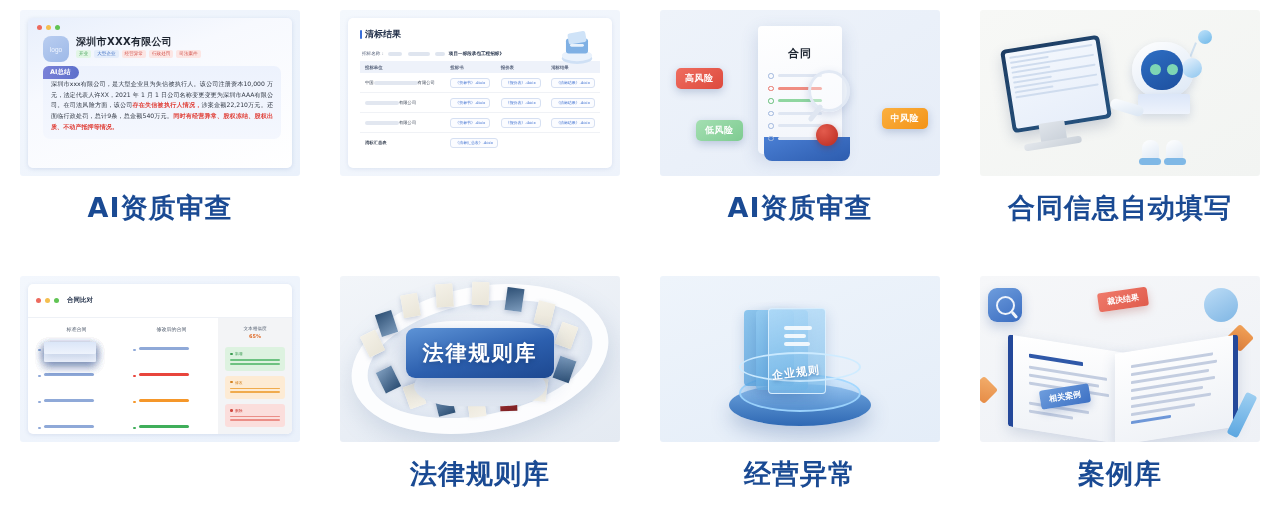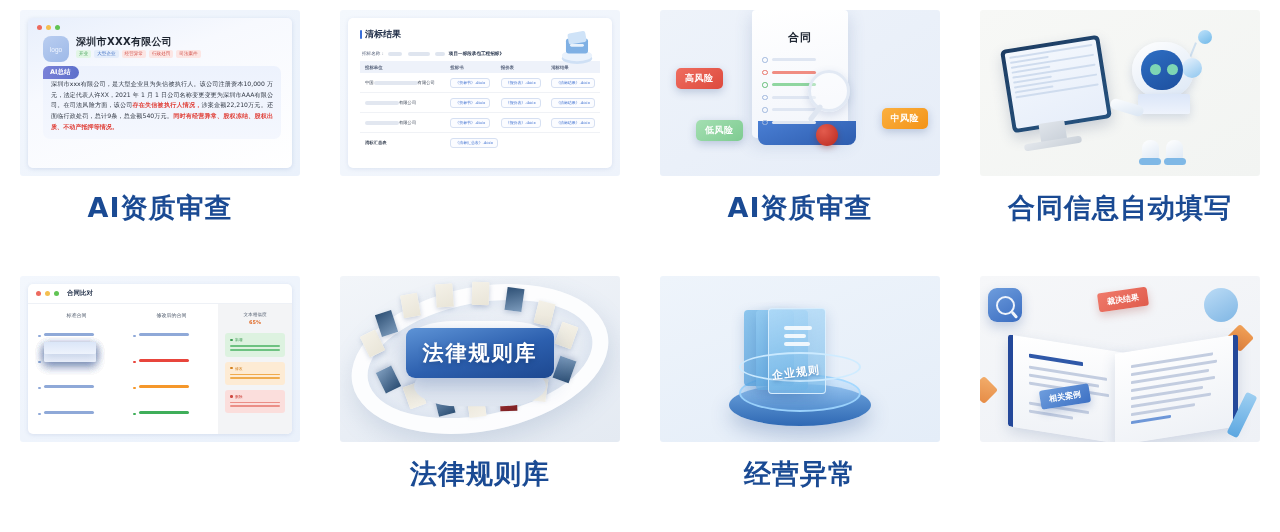--- a/index.html
+++ b/index.html
@@ -105,22 +105,22 @@
     padding:1.5px 4px;color:#3c6fd0;font-size:3.9px;background:#fbfcff;white-space:nowrap;
   }
   .mask{display:inline-block;background:#e2e7f0;border-radius:2px;height:4.5px;vertical-align:middle;}
   .robotdoc{
     position:absolute;right:14px;top:8px;width:42px;height:40px;
   }
 
   
   .c3{background:linear-gradient(150deg,#eef3fa 0%,#e6edf8 100%);position:relative;}
   .sheet{
-    position:absolute;left:50%;top:0;transform:translateX(-50%) ;
-    width:96px;height:128px;background:linear-gradient(170deg,#ffffff,#f2f5fb);
+    position:absolute;left:50%;top:16px;transform:translateX(-50%) ;
+    width:84px;height:128px;background:linear-gradient(170deg,#ffffff,#f2f5fb);
     border-radius:4px 4px 5px 5px;box-shadow:0 6px 18px rgba(60,90,150,.20);
   }
   .sheet:after{
     content:"";position:absolute;left:6px;right:-8px;bottom:-7px;height:24px;
     background:linear-gradient(160deg,#4a7fd4,#2d5cae);border-radius:0 0 8px 8px;z-index:-1;
   }
   .sheetTitle{font-size:11px;font-weight:bold;color:#1f2733;text-align:center;margin-top:20px;
               font-family:"DejaVu Sans",sans-serif;letter-spacing:1px;}
   .lines{margin:12px 0 0 10px;}
   .lrow{display:flex;align-items:center;gap:4px;margin-bottom:7px;}
@@ -183,21 +183,21 @@
   .bleg{position:absolute;top:112px;width:17px;height:24px;border-radius:8px;
     background:linear-gradient(150deg,#ffffff,#d9e5f3);}
   .bleg.l{left:28px;}.bleg.r{left:52px;}
   .bfoot{position:absolute;top:130px;width:22px;height:7px;border-radius:4px;background:#7fb8e6;}
   .bfoot.l{left:25px;}.bfoot.r{left:50px;}
 
   
   .c5{background:linear-gradient(150deg,#f3f7fd,#eaf1fb);padding:8px;box-sizing:border-box;}
   .cwin{width:100%;height:100%;background:#fff;border-radius:5px;
     box-shadow:0 1px 4px rgba(80,110,170,.15);box-sizing:border-box;overflow:hidden;}
-  .cbar{display:flex;align-items:center;gap:4px;padding:5px 8px;border-bottom:1px solid #eef1f6;}
+  .cbar{display:flex;align-items:center;gap:4px;padding:12px 8px;border-bottom:1px solid #eef1f6;}
   .ctitle{font-size:6.5px;font-weight:bold;color:#27354d;margin-left:4px;font-family:"DejaVu Sans",sans-serif;}
   .cbody{display:flex;height:calc(100% - 18px);}
   .ccol{flex:1;padding:8px 8px 0 10px;box-sizing:border-box;}
   .ccol h4{margin:0 0 8px 0;font-size:5px;color:#4a5costs;color:#4a5668;font-weight:normal;
     text-align:center;font-family:"DejaVu Sans",sans-serif;}
   .blk{margin-bottom:8px;}
   .btitle{height:3px;width:50px;border-radius:2px;background:#8fa9d8;margin-bottom:3px;}
   .btitle.r{background:#e8453c;}.btitle.o{background:#f5972a;}.btitle.g{background:#3fae5a;}
   .bbullet{width:2.5px;height:2.5px;border-radius:50%;background:#8fa9d8;display:inline-block;margin-right:3px;vertical-align:middle;}
   .bbullet.r{background:#e8453c;}.bbullet.o{background:#f5972a;}.bbullet.g{background:#3fae5a;}
@@ -615,15 +615,16 @@
           <span class="txl" style="left:16px;top:70px;width:40px;background:#6e97d8"></span>
         </div>
       </div>
       <div class="srchIcon">
           <span class="gl"></span>
         </div>
       <div class="tagRed">裁决结果</div>
       <div class="tagBlue">相关案例</div>
       <div class="pencil"></div>
     </div>
+    <div class="caption">案例库</div>
   </div>
 
 </div>
 
 </body></html>

